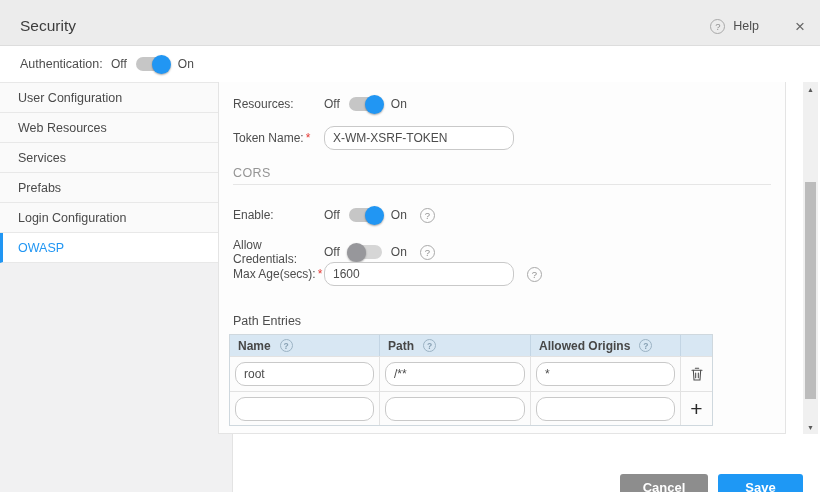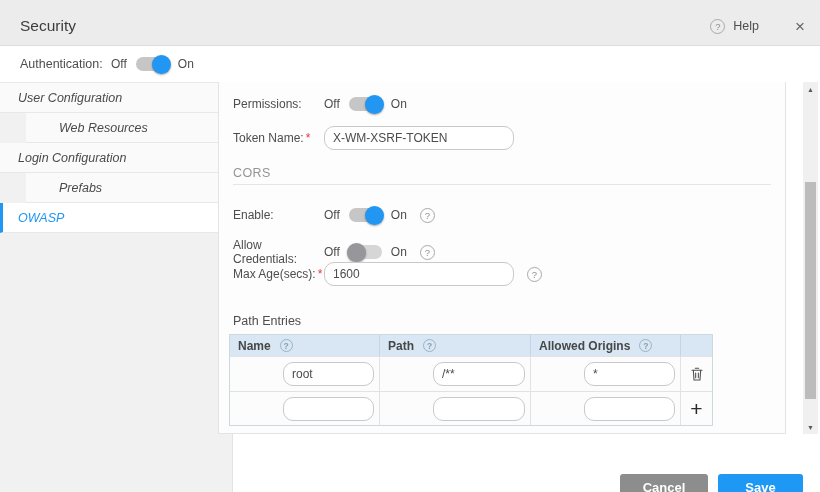--- a/index.html
+++ b/index.html
@@ -33,25 +33,25 @@
   .switch .knob{position:absolute;top:-2.5px;width:19px;height:19px;border-radius:50%;box-shadow:0 1px 2px rgba(0,0,0,.35);}
   .switch.on{background:#c6c6c6;}
   .switch.on .knob{right:-2px;background:var(--accent);}
   .switch.off{background:#d6d6d6;}
   .switch.off .knob{left:-2px;background:#97979b;}
   .state-lbl{font-size:12px;color:#4d4d4d;}
   .state-lbl.pre{margin-right:9px;} .state-lbl.post{margin-left:9px;}
   .row-help{margin-left:13px;}
 
   
-  .sidebar{position:absolute;left:0;top:82px;width:233px;bottom:0;background:#f1f1f2;border-right:1px solid #e3e3e3;font-style:italic;}
+  .sidebar{position:absolute;left:0;top:82px;width:233px;bottom:0;background:#f1f1f2;border-right:1px solid #e3e3e3;}
   .nav-list{border-top:1px solid #e8e8e8;}
   .nav-item{height:30px;display:flex;align-items:center;background:#fafafa;border-bottom:1px solid #e8e8e8;
             padding-left:18px;font-size:12.5px;color:#4a4a4a;cursor:pointer;}
-  .nav-item.indent{padding-left:33px;margin-left:26px;}
+  .nav-item.indent{padding-left:18px;}
   .nav-item.active{background:#fff;border-left:3px solid var(--accent);padding-left:15px;color:var(--accent);}
 
   
   .content{position:absolute;left:218px;top:82px;width:568px;height:352px;background:#fdfdfd;
            border:1px solid #e4e4e4;border-top:none;}
   .frow{position:absolute;left:14px;right:14px;height:24px;display:flex;align-items:center;font-size:12px;}
   .flabel{flex:0 0 91px;color:#4d4d4d;}
   .req{color:#e53935;margin-left:2px;}
   .txt{width:190px;height:24px;border:1px solid #c9c9c9;border-radius:10px;background:#fff;padding:0 8px;
        font-size:12px;color:#4c4c4c;font-family:inherit;outline:none;}
@@ -61,21 +61,21 @@
 
   
   .ptable{position:absolute;left:10px;top:252px;width:484px;border:1px solid #cfd8de;
           display:grid;grid-template-columns:150px 151px 150px 1fr;grid-template-rows:21px 35px 34px;background:#fcfcfc;}
   .th{background:var(--th-bg);border-right:1px solid #c3d5e4;display:flex;align-items:center;padding-left:8px;
       font-size:12px;font-weight:bold;color:#474747;}
   .th .qicon{margin-left:9px;border-color:#9cb3c4;color:#87a0b3;}
   .th.last{border-right:none;padding-left:0;}
   .td{border-right:1px solid #e2e2e2;border-top:1px solid #e2e2e2;display:flex;align-items:center;padding:0 5px;background:#fcfcfc;}
   .td.action{border-right:none;justify-content:center;cursor:pointer;}
-  .td .txt{width:100%;margin-left:48px;}
+  .td .txt{width:100%;}
   .plus-glyph{font-size:21px;font-weight:400;color:#2b2b2b;line-height:1;}
 
   
   .scrollbar{position:absolute;left:803px;top:82px;width:15px;height:352px;background:#f0f0f0;}
   .sb-arrow{position:absolute;left:0;width:15px;height:14px;display:flex;align-items:center;justify-content:center;
             font-size:7px;color:#5a5a5a;cursor:pointer;}
   .sb-arrow.up{top:0;} .sb-arrow.down{bottom:0;}
   .sb-thumb{position:absolute;left:2px;width:11px;top:100px;height:217px;background:#bcbcbc;cursor:pointer;}
 
   
@@ -110,36 +110,39 @@
   </div>
 
   <div class="sidebar">
     <div class="nav-list">
       <div class="nav-item">
           <span>User Configuration</span>
         </div>
       <div class="nav-item indent">
           <span>Web Resources</span>
         </div>
+      <div class="nav-item indent">
+          <span>Services</span>
+        </div>
+      <div class="nav-item indent">
+          <span>Prefabs</span>
+        </div>
       <div class="nav-item">
           <span>Login Configuration</span>
         </div>
-      <div class="nav-item indent">
-          <span>Prefabs</span>
-        </div>
       <div class="nav-item active">
           <span>OWASP</span>
         </div>
     </div>
   </div>
 
   <div class="content">
 
     <div class="frow" style="top:10px">
-      <span class="flabel">Permissions:</span>
+      <span class="flabel">Resources:</span>
       <span class="state-lbl pre">Off</span>
       <span class="switch on">
           <span class="knob"></span>
         </span>
       <span class="state-lbl post">On</span>
     </div>
 
     <div class="frow" style="top:44px">
       <span class="flabel"><span>Token Name:</span><span class="req">*</span></span>
       <input class="txt" type="text" value="X-WM-XSRF-TOKEN" style="">

